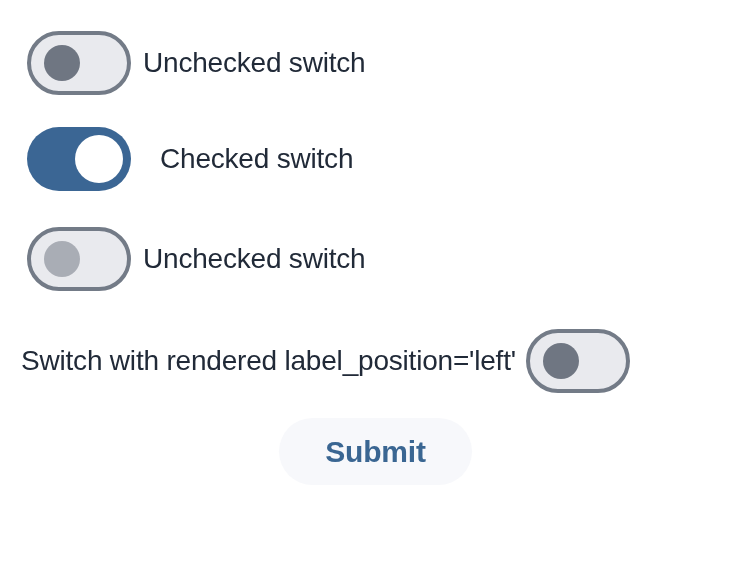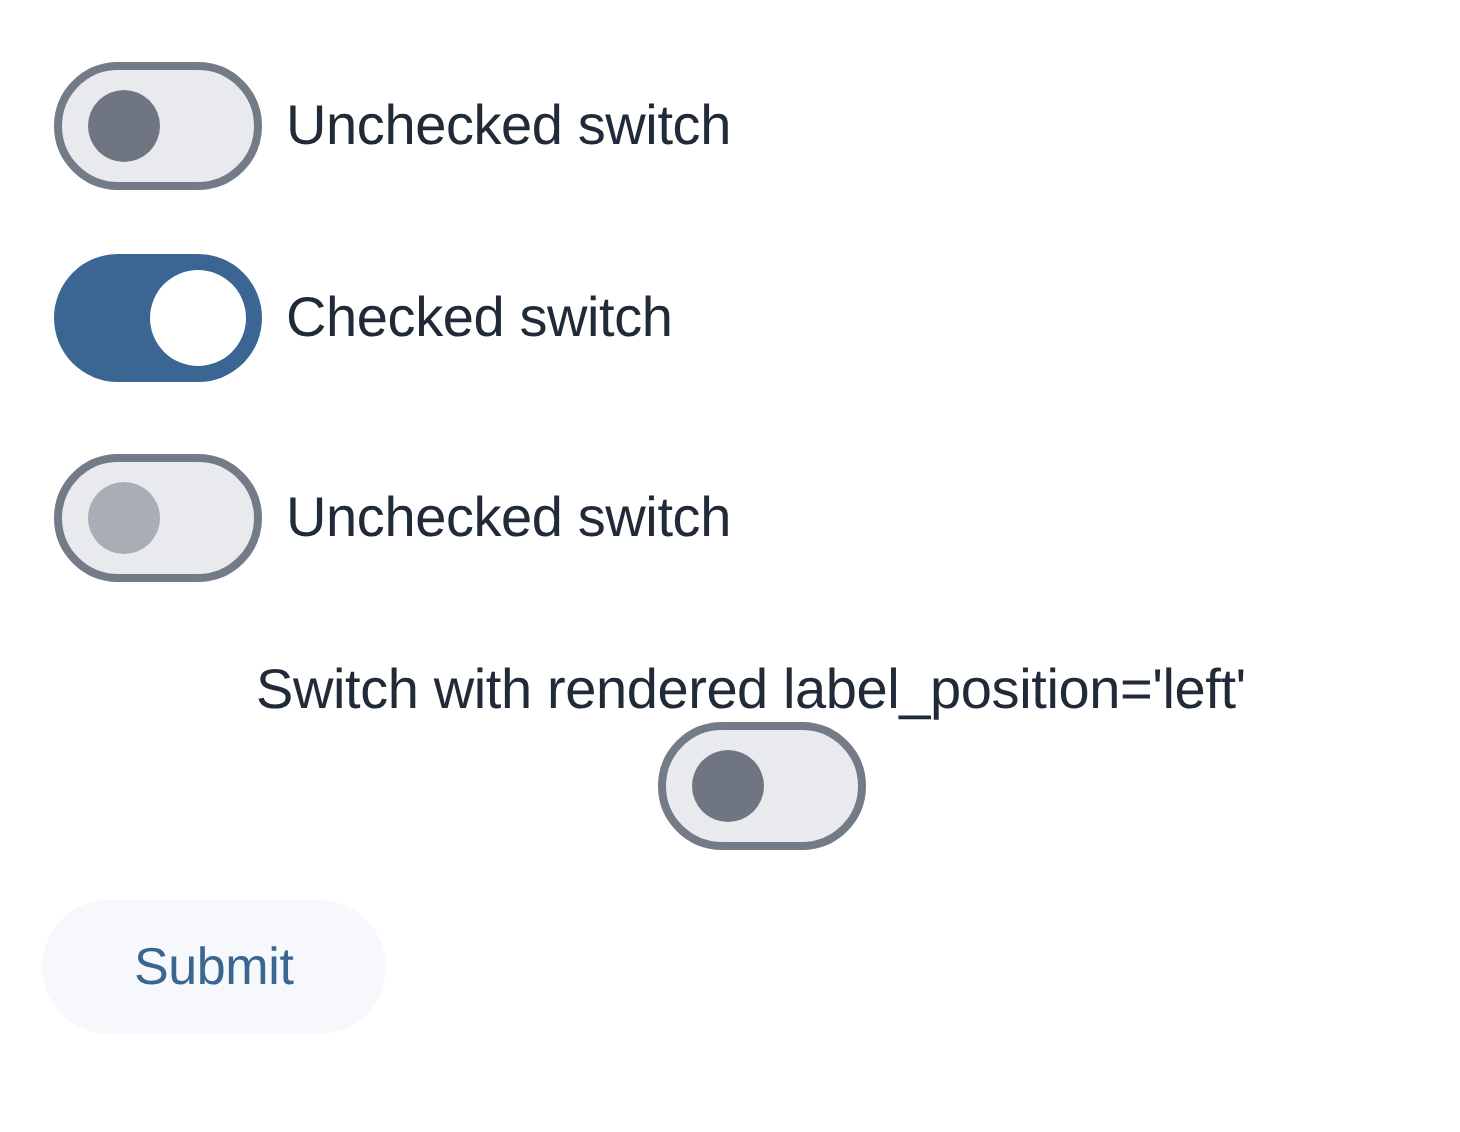--- a/index.html
+++ b/index.html
@@ -1,28 +1,28 @@
 <!DOCTYPE html>
 <html style="--primary: #3b6694; --track_off: #e9eaee; --outline: #737b87; --thumb_off: #6f7682; --thumb_disabled: #a9adb5; --thumb_on: #ffffff; --label: #212a38; --button_bg: #f7f8fb; --button_text: #3a6692;"><head>
 <meta charset="utf-8">
 <style>
-  * { margin: 0; padding: 0; box-sizing: border-box; }
+  * { margin: 0; padding: 0; box-sizing: border-box; text-align: center; }
   html, body { background: #ffffff; }
   body {
     width: 730px;
     height: 566px;
     overflow: hidden;
     font-family: "Liberation Sans", "DejaVu Sans", sans-serif;
     padding: 31px 0 0 21px;
   }
   .row { display: flex; align-items: center; }
   .row.r1 { margin-bottom: 32px; }
-  .row.r2 { margin-bottom: 36px; }
+  .row.r2 { margin-bottom: 36px; gap: 17px; }
   .row.r3 { margin-bottom: 38px; }
-  .row.r4 { margin-bottom: 25px; flex-direction: column; }
+  .row.r4 { margin-bottom: 25px; }
 
   .lbl {
     font-size: 28px;
     color: var(--label, #212a38);
     letter-spacing: -0.2px;
     white-space: nowrap;
   }
 
   .switch {
     position: relative;
@@ -56,22 +56,22 @@
     display: inline-flex;
     align-items: center;
     justify-content: center;
     height: 67px;
     padding: 0 46px;
     border: none;
     border-radius: 34px;
     background: var(--button_bg, #f7f8fb);
     color: var(--button_text, #3a6692);
     font-family: inherit;
-    font-size: 26px;
-    font-weight: 400;
+    font-size: 30px;
+    font-weight: 700;
     letter-spacing: -0.2px;
     cursor: pointer;
   }
 </style>
 </head>
 <body>
 
 
 
 <div class="row r1">

